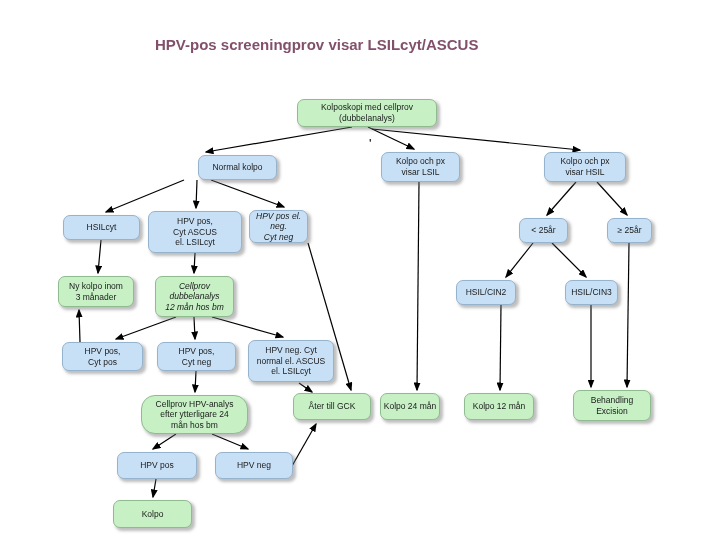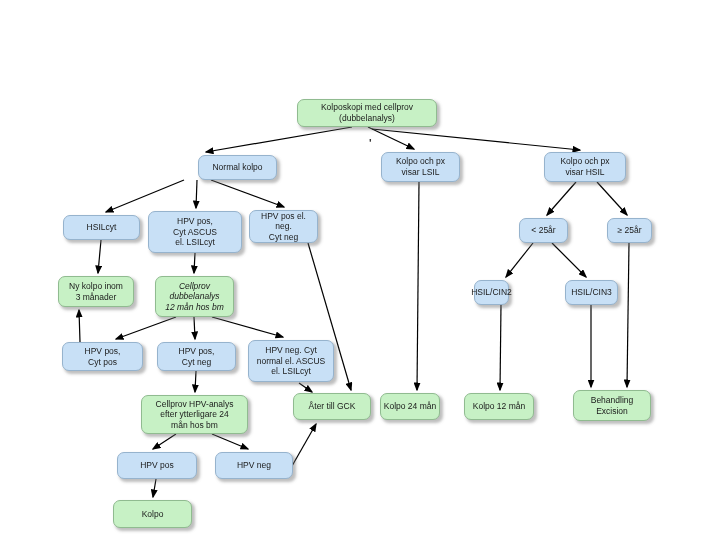--- a/index.html
+++ b/index.html
@@ -27,20 +27,21 @@
   .node.blue{background:var(--blue-fill);border:1px solid var(--blue-border);}
   #stray-mark{
     position:absolute;left:369px;top:137px;
     font-size:11px;color:#333;font-weight:bold;
   }
 </style>
 </head>
 <body>
 
 <div id="slide" style="background: rgb(255, 255, 255);">
+  <div id="title" style="color: rgb(130, 80, 107);">HPV-pos screeningprov visar LSILcyt/ASCUS</div>
 
   <svg id="arrow-layer" width="720" height="540" viewBox="0 0 720 540" xmlns="http://www.w3.org/2000/svg">
     <defs>
       <marker id="arrowhead" markerWidth="9" markerHeight="7" refX="7.5" refY="3.5" orient="auto" markerUnits="userSpaceOnUse">
         <path d="M0,0 L9,3.5 L0,7 Z"></path>
       </marker>
     </defs>
     <g id="edges">
         <line x1="352" y1="127" x2="206" y2="152" stroke="#000000" stroke-width="1.2" marker-end="url(#arrowhead)"></line>
         <line x1="368" y1="127" x2="414" y2="149" stroke="#000000" stroke-width="1.2" marker-end="url(#arrowhead)"></line>
@@ -89,59 +90,59 @@
         <div>visar HSIL</div>
       </div>
       <div class="node blue" style="left: 63px; top: 215px; width: 77px; height: 25px;">
         <div>HSILcyt</div>
       </div>
       <div class="node blue" style="left: 148px; top: 211px; width: 94px; height: 42px;">
         <div>HPV pos,</div>
         <div>Cyt ASCUS</div>
         <div>el. LSILcyt</div>
       </div>
-      <div class="node blue" style="left: 249px; top: 210px; width: 69px; height: 33px;">
+      <div class="node blue" style="left: 249px; top: 210px; width: 59px; height: 33px; font-style: italic;">
         <div>HPV pos el. neg.</div>
         <div>Cyt neg</div>
       </div>
       <div class="node blue" style="left: 519px; top: 218px; width: 49px; height: 25px;">
         <div>&lt; 25år</div>
       </div>
       <div class="node blue" style="left: 607px; top: 218px; width: 45px; height: 25px;">
         <div>≥ 25år</div>
       </div>
       <div class="node green" style="left: 58px; top: 276px; width: 76px; height: 31px;">
         <div>Ny kolpo inom</div>
         <div>3 månader</div>
       </div>
       <div class="node green" style="left: 155px; top: 276px; width: 79px; height: 41px; font-style: italic;">
         <div>Cellprov</div>
         <div>dubbelanalys</div>
         <div>12 mån hos bm</div>
       </div>
-      <div class="node blue" style="left: 474px; top: 280px; width: 35px; height: 25px;">
+      <div class="node blue" style="left: 456px; top: 280px; width: 60px; height: 25px;">
         <div>HSIL/CIN2</div>
       </div>
       <div class="node blue" style="left: 565px; top: 280px; width: 53px; height: 25px;">
         <div>HSIL/CIN3</div>
       </div>
       <div class="node blue" style="left: 62px; top: 342px; width: 81px; height: 29px;">
         <div>HPV pos,</div>
         <div>Cyt pos</div>
       </div>
       <div class="node blue" style="left: 157px; top: 342px; width: 79px; height: 29px;">
         <div>HPV pos,</div>
         <div>Cyt neg</div>
       </div>
       <div class="node blue" style="left: 248px; top: 340px; width: 86px; height: 42px;">
         <div>HPV neg. Cyt</div>
         <div>normal el. ASCUS</div>
         <div>el. LSILcyt</div>
       </div>
-      <div class="node green" style="left: 141px; top: 395px; width: 107px; height: 39px;">
+      <div class="node green" style="left: 141px; top: 395px; width: 107px; height: 39px; border-radius: 14px;">
         <div>Cellprov HPV-analys</div>
         <div>efter ytterligare 24</div>
         <div>mån hos bm</div>
       </div>
       <div class="node green" style="left: 293px; top: 393px; width: 78px; height: 27px; justify-content: center;">
         <div>Åter till GCK</div>
       </div>
       <div class="node green" style="left: 380px; top: 393px; width: 60px; height: 27px;">
         <div>Kolpo 24 mån</div>
       </div>

